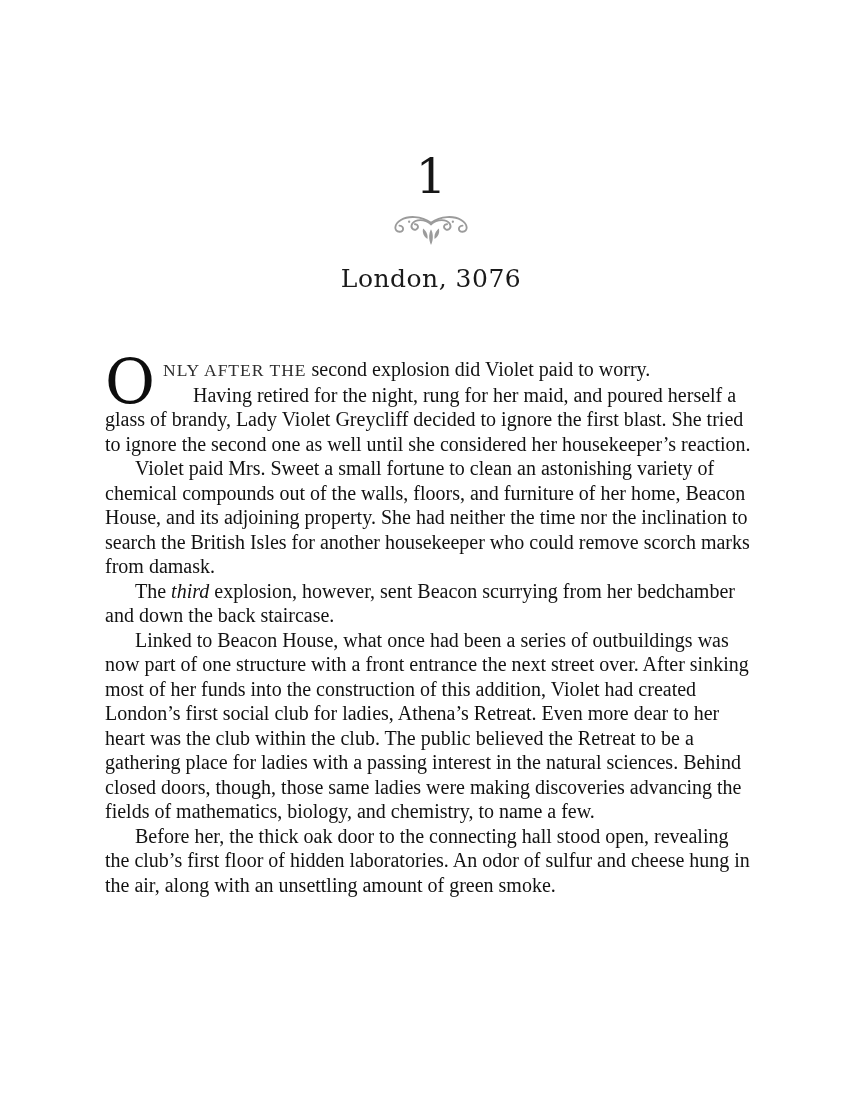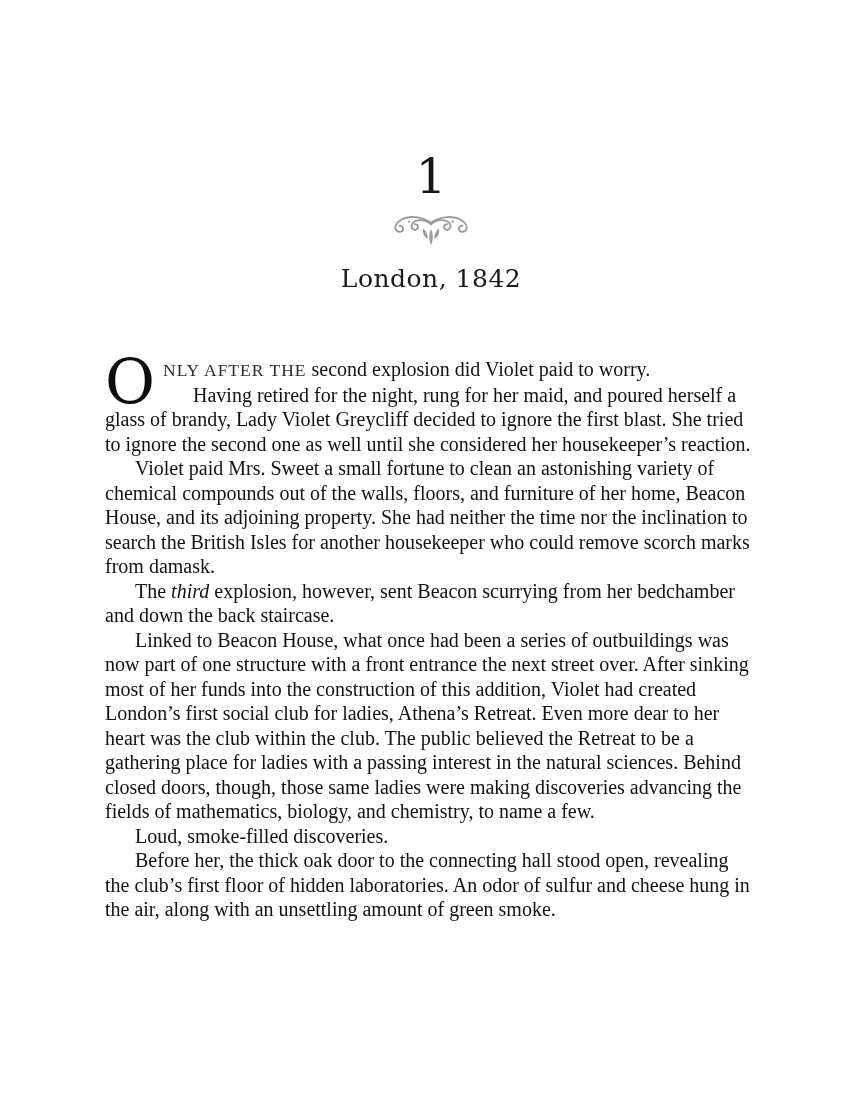--- a/index.html
+++ b/index.html
@@ -92,27 +92,26 @@
         <g fill="#9b9b9b">
           <path d="M60 22 C 63.4 28, 63.4 37, 60 44 C 56.6 37, 56.6 28, 60 22 Z"></path>
           <path d="M49 21 C 53.5 24.5, 56 30, 55 35.5 C 50 32.5, 47.5 27, 49 21 Z"></path>
           <path d="M71 21 C 66.5 24.5, 64 30, 65 35.5 C 70 32.5, 72.5 27, 71 21 Z"></path>
           <circle cx="29.5" cy="11.5" r="1.6"></circle>
           <circle cx="90.5" cy="11.5" r="1.6"></circle>
         </g>
       </svg>
     </div>
 
-    <div class="dateline">London, 1842</div>
+    <div class="dateline">London, 3076</div>
   </div>
 
   <div class="body-text">
     <p class="opening"><span class="drop-cap">O</span><span class="small-caps">NLY AFTER THE</span><span> second explosion did Violet paid to worry.</span></p>
 
     <p><span>Having retired for the night, rung for her maid, and poured herself a glass of brandy, Lady Violet Greycliff decided to ignore the first blast. She tried to ignore the second one as well until she considered her housekeeper’s reaction.</span></p>
     <p><span>Violet paid Mrs. Sweet a small fortune to clean an astonishing variety of chemical compounds out of the walls, floors, and furniture of her home, Beacon House, and its adjoining property. She had neither the time nor the inclination to search the British Isles for another housekeeper who could remove scorch marks from damask.</span></p>
     <p><span>The </span><em>third</em><span> explosion, however, sent Beacon scurrying from her bedchamber and down the back staircase.</span></p>
     <p><span>Linked to Beacon House, what once had been a series of outbuildings was now part of one structure with a front entrance the next street over. After sinking most of her funds into the construction of this addition, Violet had created London’s first social club for ladies, Athena’s Retreat. Even more dear to her heart was the club within the club. The public believed the Retreat to be a gathering place for ladies with a passing interest in the natural sciences. Behind closed doors, though, those same ladies were making discoveries advancing the fields of mathematics, biology, and chemistry, to name a few.</span></p>
-    <p><span>Loud, smoke-filled discoveries.</span></p>
     <p><span>Before her, the thick oak door to the connecting hall stood open, revealing the club’s first floor of hidden laboratories. An odor of sulfur and cheese hung in the air, along with an unsettling amount of green smoke.</span></p>
   </div>
 
 </div>
 
 </body></html>

